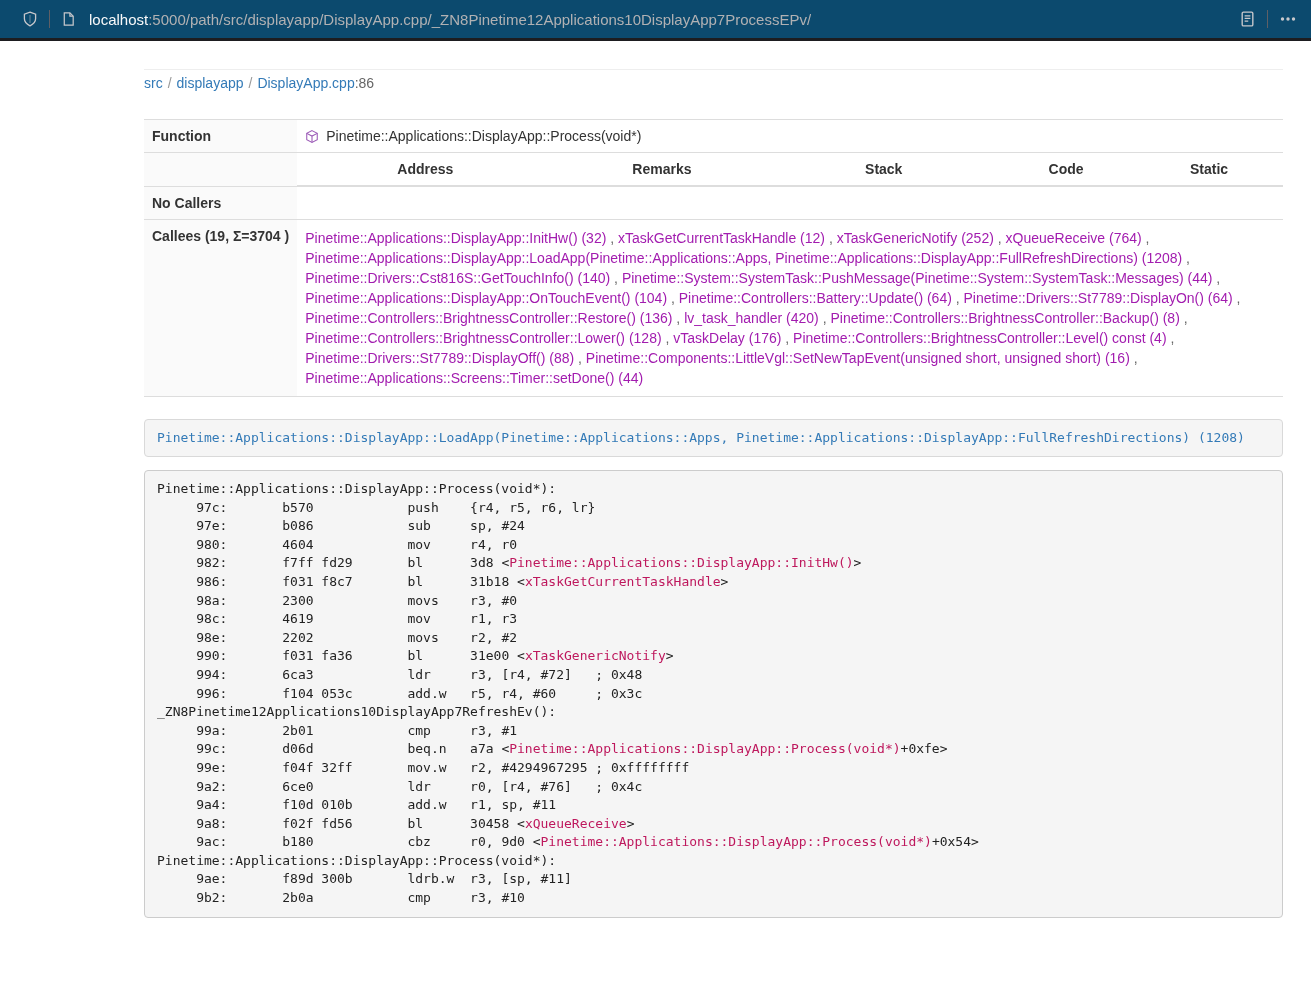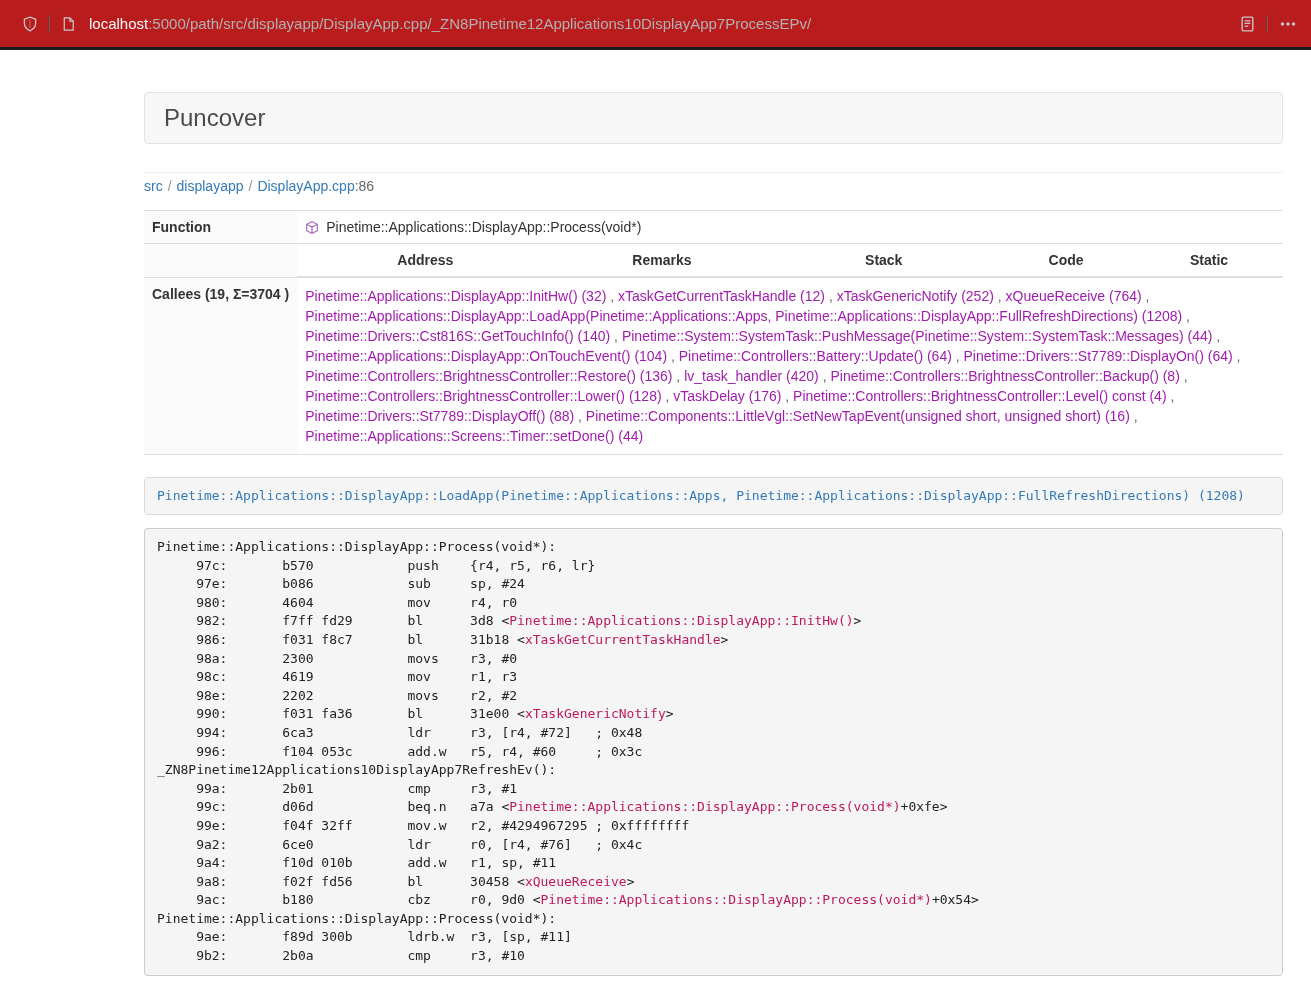--- a/index.html
+++ b/index.html
@@ -6,21 +6,21 @@
   html, body { margin: 0; padding: 0; }
   body {
     width: 1311px; height: 998px; overflow: hidden;
     background: #ffffff;
     font-family: "Liberation Sans", sans-serif;
     color: #333;
   }
 
   
   .chrome {
-    height: 50px; background: #b91c1c;
+    height: 41px; background: #0c4a6e;
     border-bottom: 3px solid #1d1d20;
     display: flex; align-items: center; justify-content: space-between;
     padding: 0 14px 0 22px;
   }
   .chrome-left, .chrome-right { display: flex; align-items: center; min-width: 0; }
   .cicon { display: inline-flex; align-items: center; justify-content: center; flex: none; }
   .vdiv { width: 1px; height: 18px; background: #5f5f65; margin: 0 11px; flex: none; }
   .url {
     margin-left: 13px; font-size: 15px; white-space: nowrap; overflow: hidden;
     text-overflow: ellipsis; min-width: 0;
@@ -39,21 +39,21 @@
   .title-panel h1 { margin: 0; font-size: 24px; font-weight: 400; color: #4b4b4f; line-height: 26px; }
 
   hr.sep { border: 0; border-top: 1px solid #eee; margin: 28px 0 0 0; }
 
   .breadcrumb { margin-top: 3px; font-size: 14px; line-height: 20px; }
   .breadcrumb a { color: #337ab7; text-decoration: none; }
   .crumb-sep { color: #999; margin: 0 5px; }
   .crumb-suffix { color: #666; }
 
   table.symbol {
-    width: 100%; border-collapse: collapse; margin-top: 14px;
+    width: 100%; border-collapse: collapse; margin-top: 26px;
     font-size: 14px; border-bottom: 1px solid #ddd;
   }
   table.symbol > tbody > tr > th,
   table.symbol > tbody > tr > td {
     border-top: 1px solid #ddd; text-align: left; vertical-align: top;
   }
   table.symbol > tbody > tr > th {
     width: 152px; padding: 8px; font-weight: 700; color: #333;
     background: #fafafa; white-space: nowrap;
   }
@@ -124,23 +124,20 @@
           <circle cx="3.5" cy="8" r="1.7" fill="#c8c8cc"></circle>
           <circle cx="9" cy="8" r="1.7" fill="#c8c8cc"></circle>
           <circle cx="14.5" cy="8" r="1.7" fill="#c8c8cc"></circle>
         </svg>
     </span>
   </div>
 </div>
 
 <div class="container">
 
-  <div class="title-panel">
-    <h1>Puncover</h1>
-  </div>
 
   <hr class="sep">
 
   <div class="breadcrumb">
     <a href="#">src</a><span class="crumb-sep">/</span><a href="#">displayapp</a><span class="crumb-sep">/</span><a href="#">DisplayApp.cpp</a><span class="crumb-suffix">:86</span>
   </div>
 
   <table class="symbol">
     <tbody>
       <tr>
@@ -172,20 +169,24 @@
               <tr>
                 <th>Address</th>
                 <th>Remarks</th>
                 <th>Stack</th>
                 <th>Code</th>
                 <th>Static</th>
               </tr>
             </tbody>
           </table>
         </td>
+      </tr>
+      <tr>
+        <th>No Callers</th>
+        <td></td>
       </tr>
       <tr>
         <th>Callees (19, Σ=3704 )</th>
         <td class="callees" id="callees-cell"><a href="#">Pinetime::Applications::DisplayApp::InitHw() (32)</a><span class="callee-sep"> , </span><a href="#">xTaskGetCurrentTaskHandle (12)</a><span class="callee-sep"> , </span><a href="#">xTaskGenericNotify (252)</a><span class="callee-sep"> , </span><a href="#">xQueueReceive (764)</a><span class="callee-sep"> , </span><a href="#">Pinetime::Applications::DisplayApp::LoadApp(Pinetime::Applications::Apps, Pinetime::Applications::DisplayApp::FullRefreshDirections) (1208)</a><span class="callee-sep"> , </span><a href="#">Pinetime::Drivers::Cst816S::GetTouchInfo() (140)</a><span class="callee-sep"> , </span><a href="#">Pinetime::System::SystemTask::PushMessage(Pinetime::System::SystemTask::Messages) (44)</a><span class="callee-sep"> , </span><a href="#">Pinetime::Applications::DisplayApp::OnTouchEvent() (104)</a><span class="callee-sep"> , </span><a href="#">Pinetime::Controllers::Battery::Update() (64)</a><span class="callee-sep"> , </span><a href="#">Pinetime::Drivers::St7789::DisplayOn() (64)</a><span class="callee-sep"> , </span><a href="#">Pinetime::Controllers::BrightnessController::Restore() (136)</a><span class="callee-sep"> , </span><a href="#">lv_task_handler (420)</a><span class="callee-sep"> , </span><a href="#">Pinetime::Controllers::BrightnessController::Backup() (8)</a><span class="callee-sep"> , </span><a href="#">Pinetime::Controllers::BrightnessController::Lower() (128)</a><span class="callee-sep"> , </span><a href="#">vTaskDelay (176)</a><span class="callee-sep"> , </span><a href="#">Pinetime::Controllers::BrightnessController::Level() const (4)</a><span class="callee-sep"> , </span><a href="#">Pinetime::Drivers::St7789::DisplayOff() (88)</a><span class="callee-sep"> , </span><a href="#">Pinetime::Components::LittleVgl::SetNewTapEvent(unsigned short, unsigned short) (16)</a><span class="callee-sep"> , </span><a href="#">Pinetime::Applications::Screens::Timer::setDone() (44)</a></td>
       </tr>
     </tbody>
   </table>
 
   <div class="load-panel">
     <a href="#">Pinetime::Applications::DisplayApp::LoadApp(Pinetime::Applications::Apps, Pinetime::Applications::DisplayApp::FullRefreshDirections) (1208)</a>

